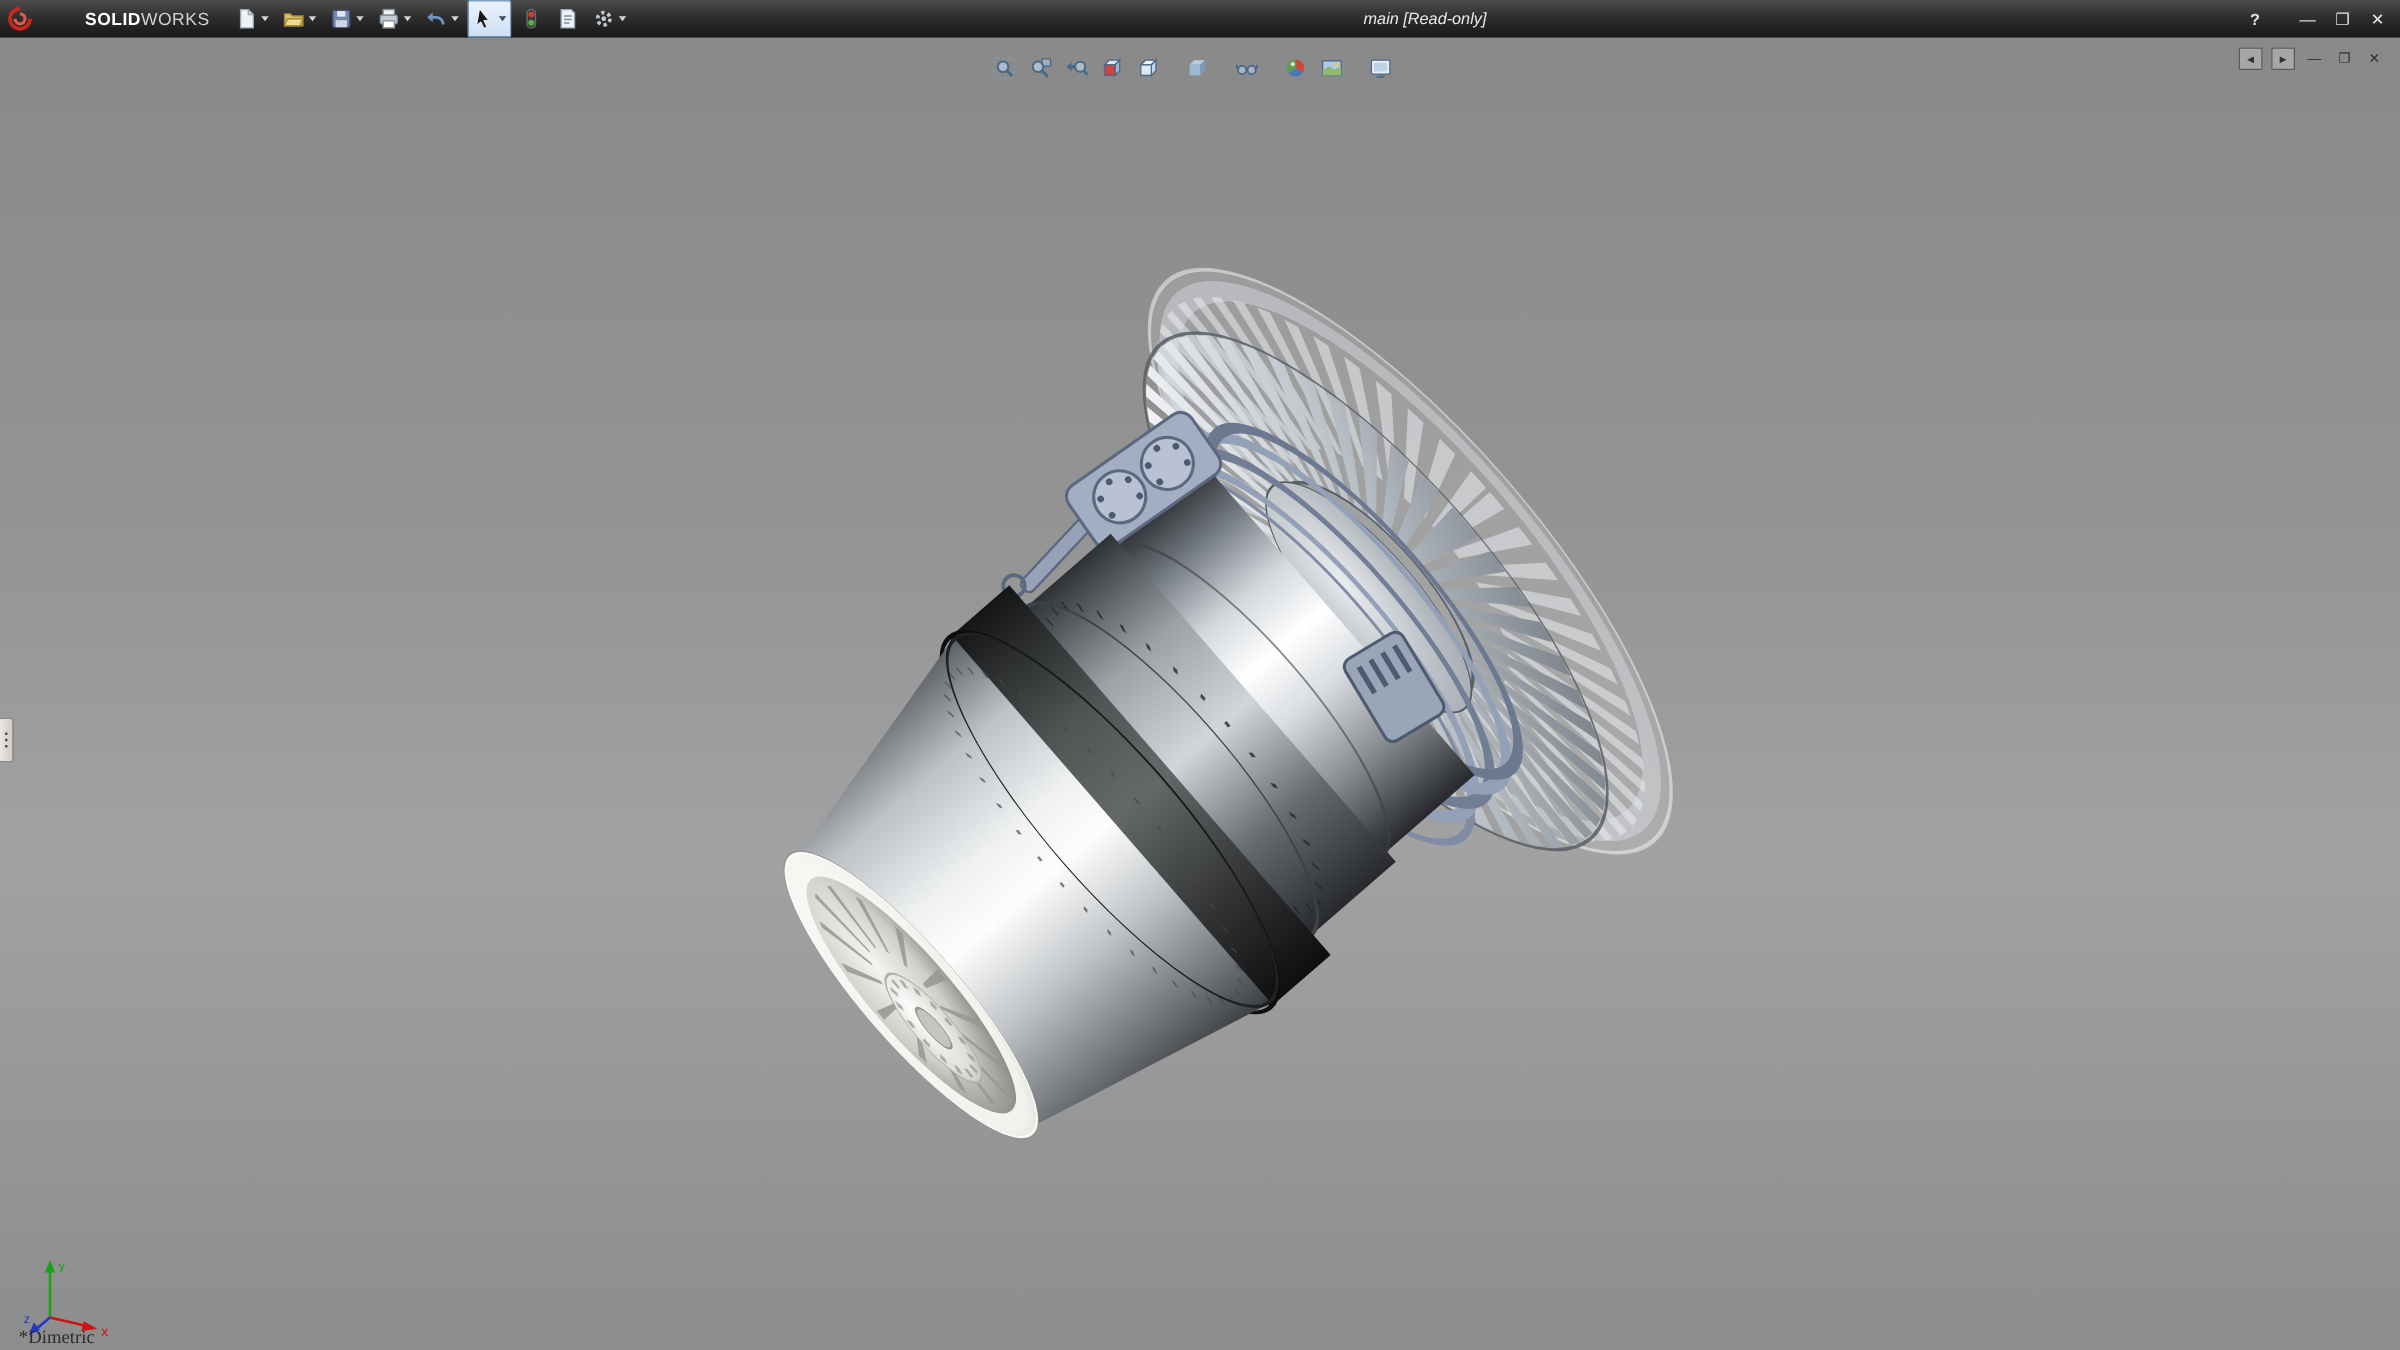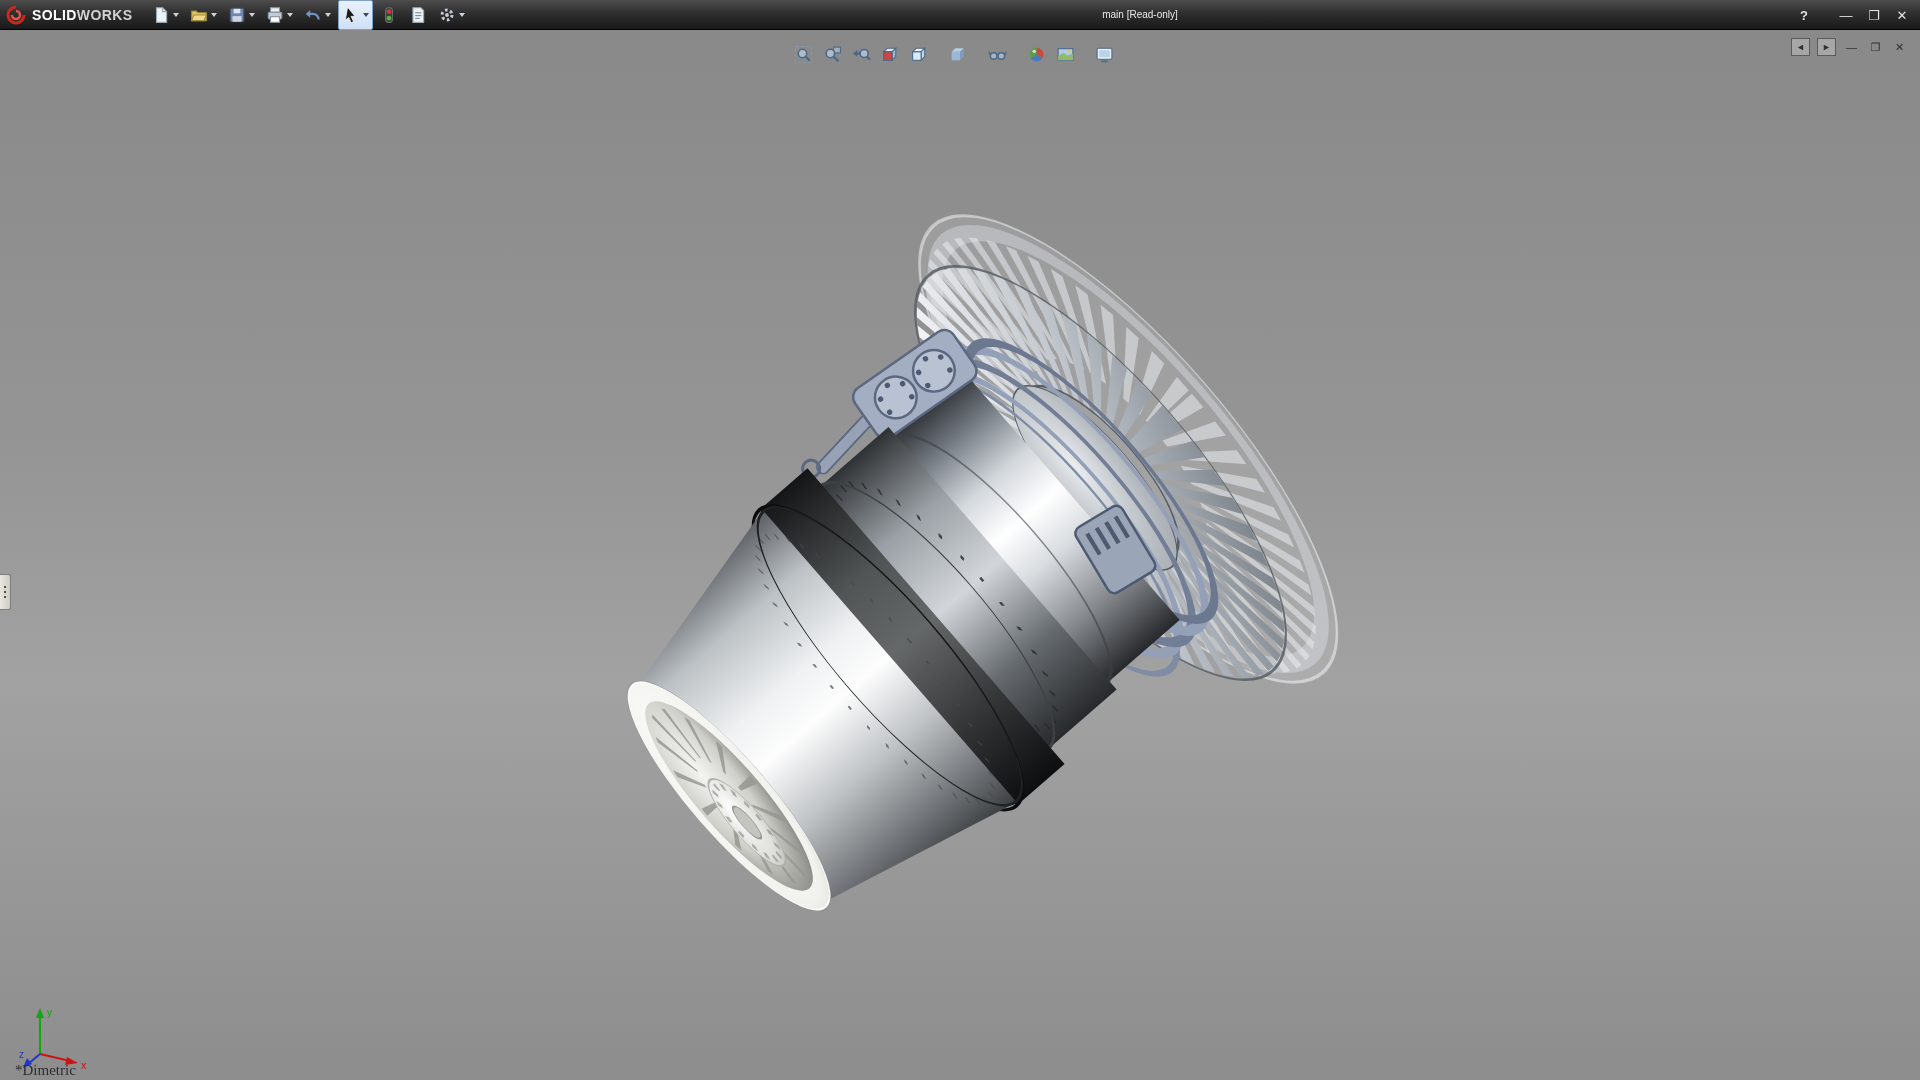--- a/index.html
+++ b/index.html
@@ -10,34 +10,34 @@
   }
   
   .titlebar{
     position:absolute;top:0;left:0;right:0;height:30px;z-index:20;
     background:linear-gradient(#4d4d4d,#2f2f2f 45%,#191919);
     display:flex;align-items:center;padding:0 6px;border-bottom:1px solid #000;
     box-sizing:border-box;
   }
   .logo{display:flex;align-items:center;gap:6px;margin-right:16px;}
   .logo-text{color:#fff;font-size:14px;letter-spacing:.4px;white-space:nowrap;}
-  .logo-text .bold{font-weight:bold;}
-  .logo-text .light{font-weight:bold;color:#d2d2d2;text-align:right;}
+  .logo-text .bold{font-weight:bold;margin-left:36px;}
+  .logo-text .light{font-weight:normal;color:#d2d2d2;text-align:right;}
   .tb{display:flex;align-items:center;gap:3px;}
   .tb-btn{
     display:flex;align-items:center;height:24px;padding:2px 3px;gap:2px;
     background:transparent;border:1px solid transparent;border-radius:2px;cursor:default;
   }
   .tb-btn svg{width:18px;height:18px;display:block;}
   .tb-btn.selected{background:linear-gradient(#eaf2fc,#cfe0f5);border:1px solid #7da2ce;}
   .caret{width:0;height:0;border-left:3.5px solid transparent;border-right:3.5px solid transparent;border-top:4px solid #cdd4dc;margin-left:1px;}
   .tb-btn.selected .caret{border-top-color:#3a4a5c;}
   .doc-title{
     position:absolute;left:1140px;top:0;transform:translateX(-50%);
-    height:48px;line-height:30px;color:#e9e9e9;font-size:10px;white-space:nowrap;
+    height:48px;line-height:30px;color:#e9e9e9;font-size:13px;white-space:nowrap;font-style:italic;
   }
   .win-controls{position:absolute;right:6px;top:0;height:30px;display:flex;align-items:center;gap:4px;}
   .wc{width:24px;height:20px;display:flex;align-items:center;justify-content:center;color:#e2e2e2;font-size:13px;cursor:default;border-radius:2px;}
   .wc.help{margin-right:14px;font-weight:bold;}
   
   .viewport{
     position:absolute;top:30px;left:0;width:1920px;height:1050px;overflow:hidden;
     background:linear-gradient(180deg,#898989 0%,#959595 40%,#a2a2a2 62%,#989898 80%,#8d8d8d 100%);
   }
   .engine-svg{position:absolute;top:0;left:0;z-index:1;}

